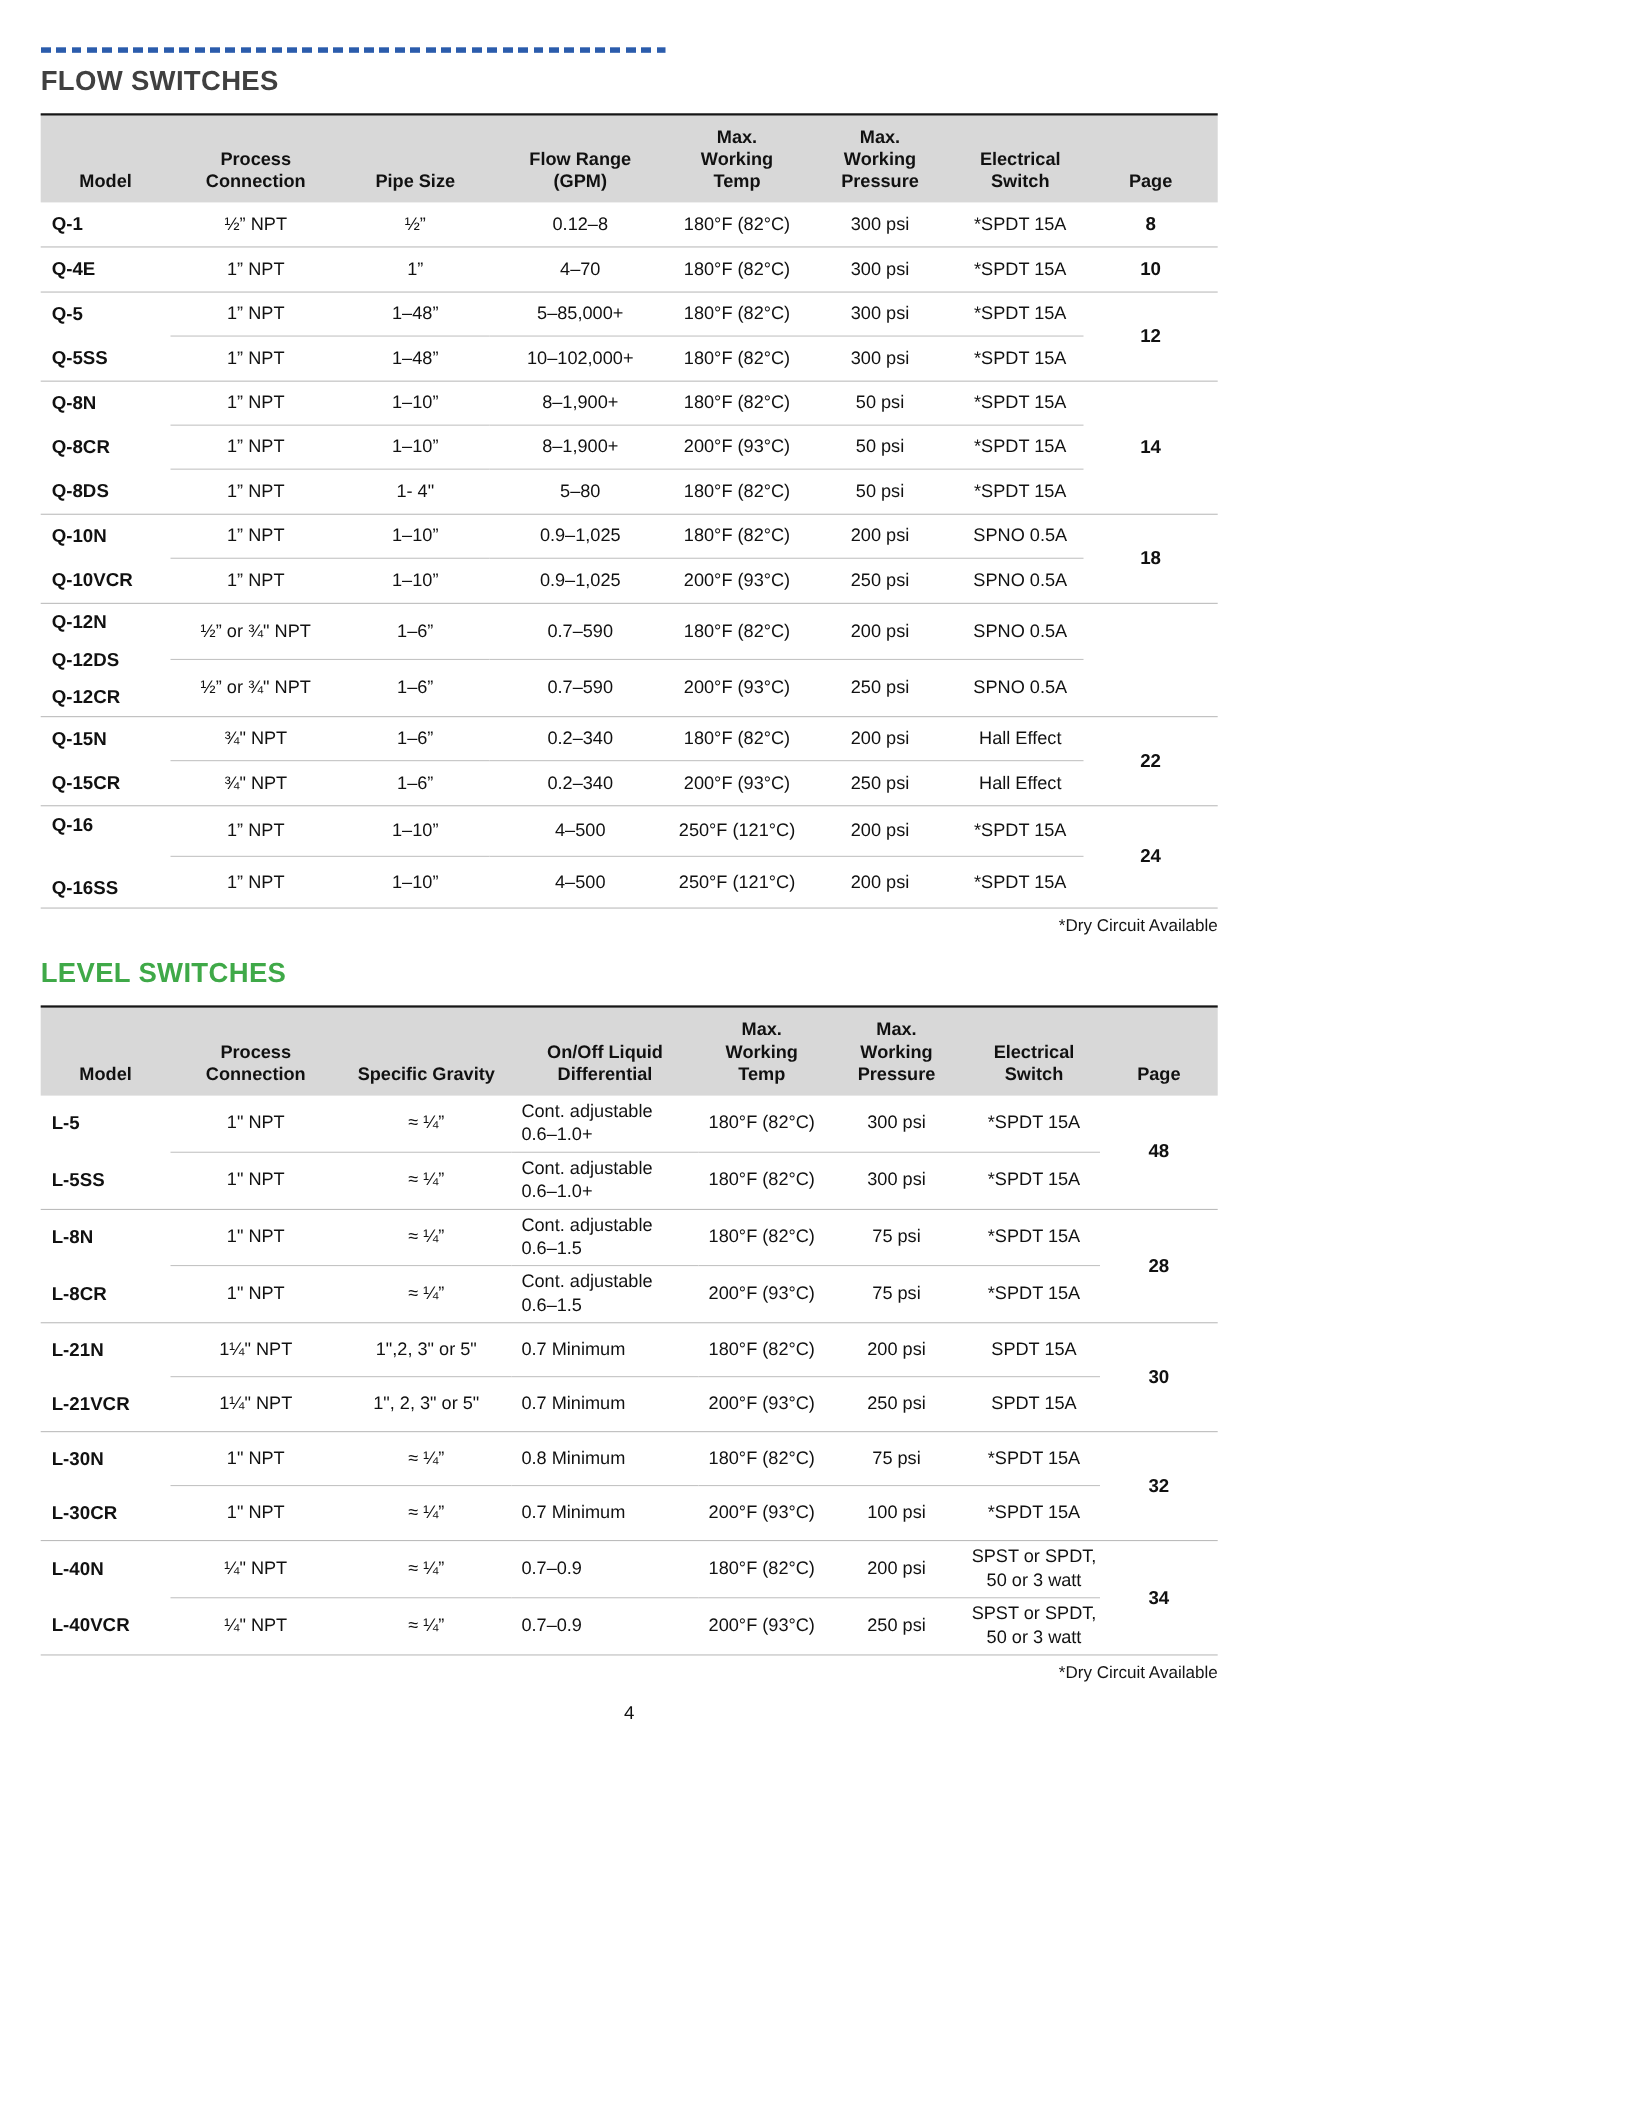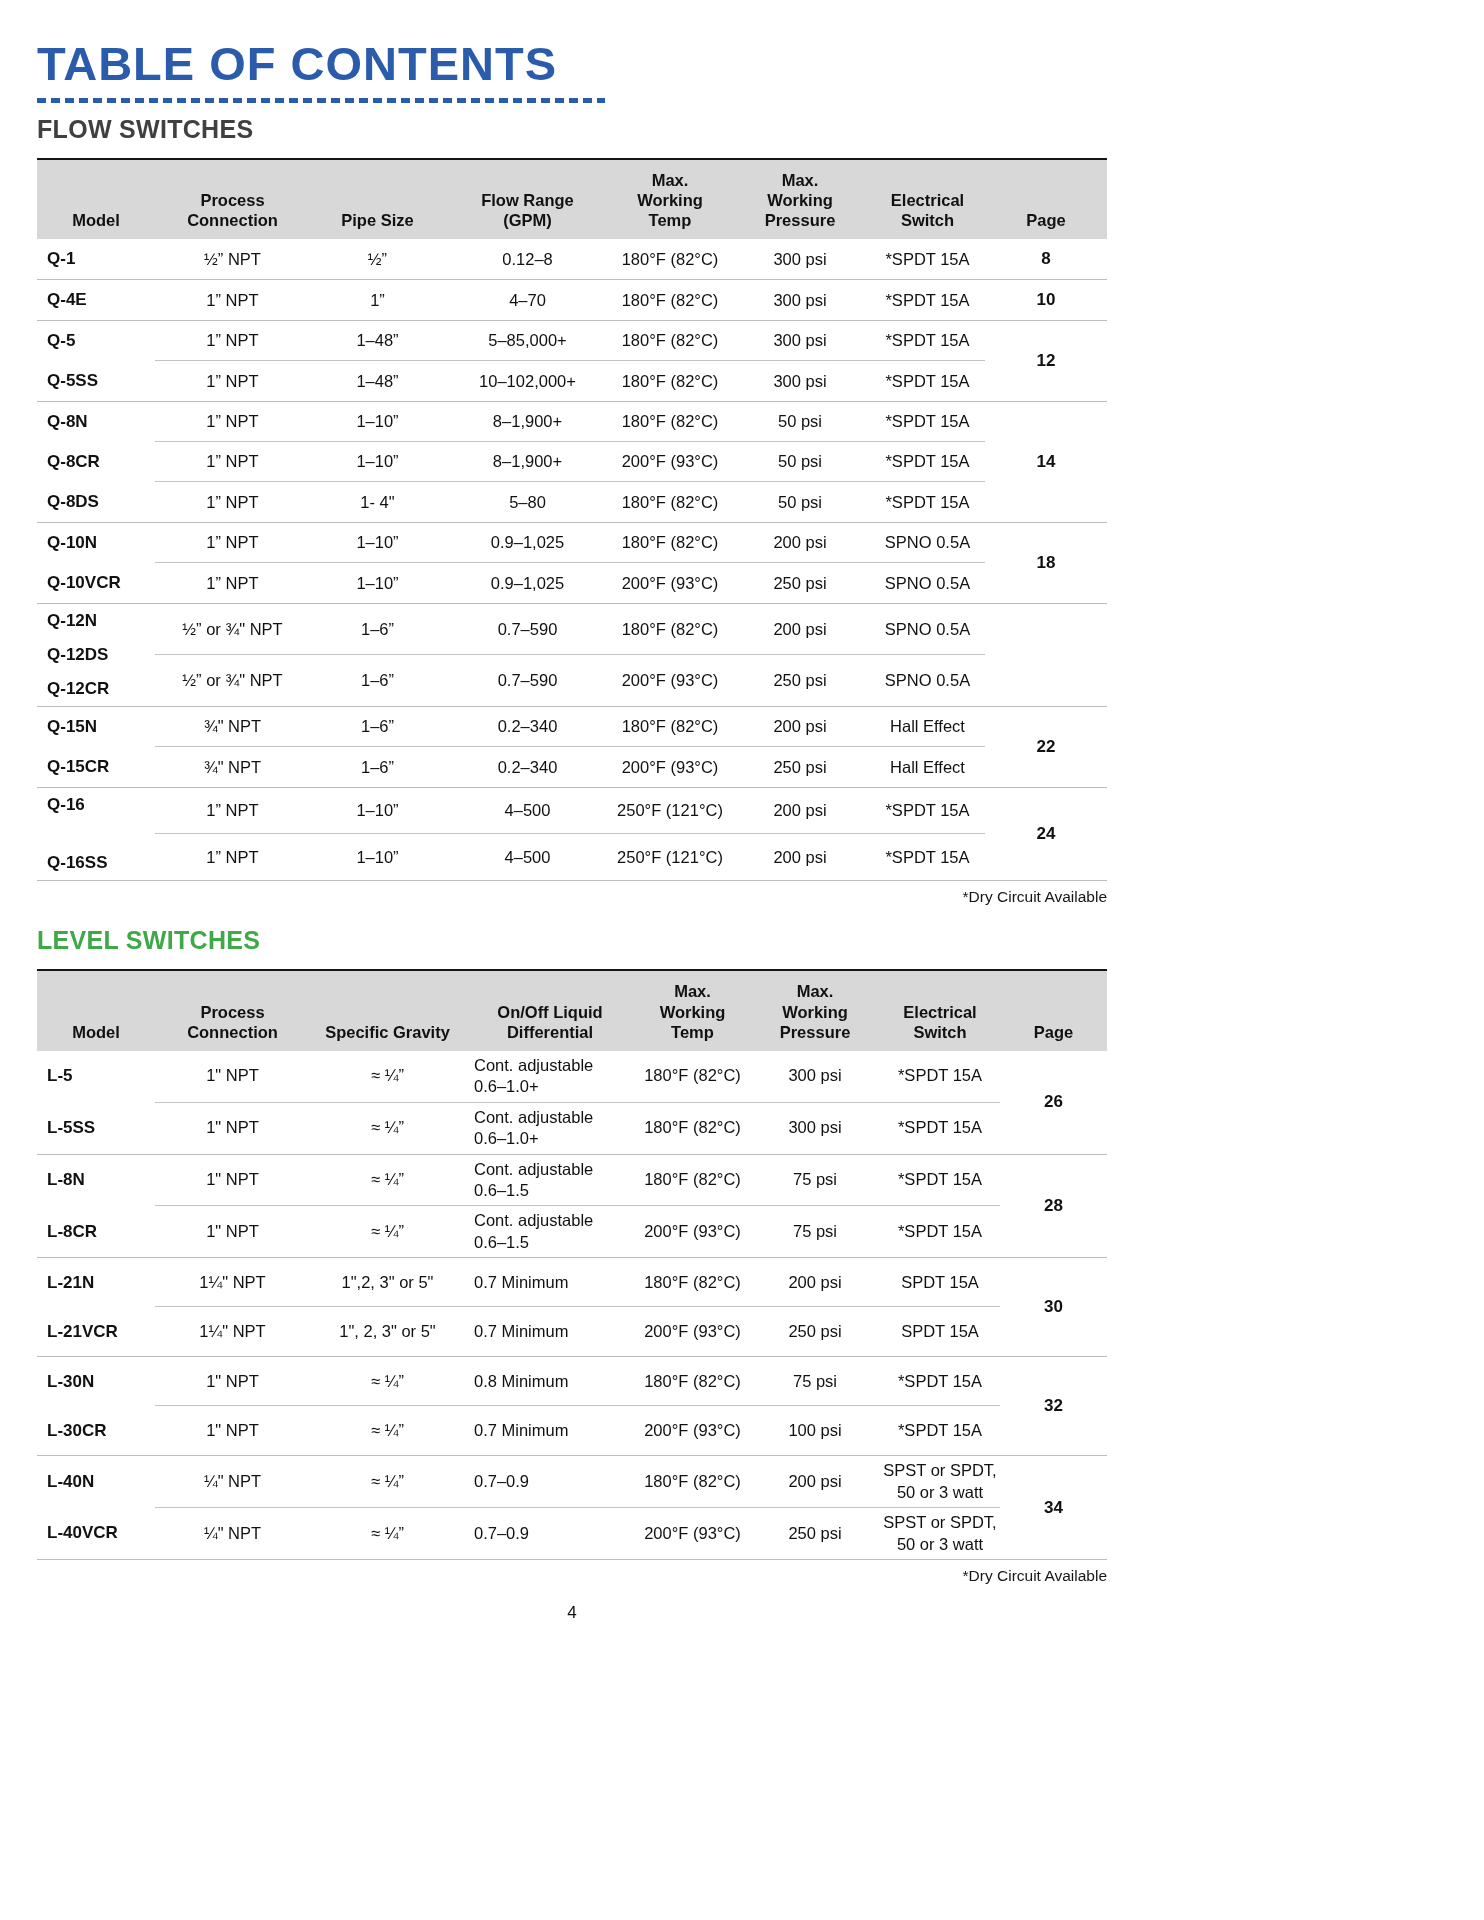--- a/index.html
+++ b/index.html
@@ -59,21 +59,20 @@
 
   .footnote { width:1070px; text-align:right; font-size:15.5px; padding-top:7px; color:#151515; }
   .pagenum { width:1070px; text-align:center; font-size:17px; margin-top:18px; }
 </style>
 </head>
 <body>
 
 <div class="page">
   <div class="content">
 
-    <h1 class="doc-title">TABLE OF CONTENTS</h1>
     <div class="dash-rule"></div>
 
     <section>
       <h2 class="section-heading blue">FLOW SWITCHES</h2>
       <div class="toc-table">
           <div class="grid thead flow-grid">
             <div class="th">Model</div>
             <div class="th">Process
 Connection</div>
             <div class="th">Pipe Size</div>
@@ -270,21 +269,21 @@
             <div class="cell rule" style="grid-area: 1 / 5;">180°F (82°C)</div>
             <div class="cell rule" style="grid-area: 1 / 6;">300 psi</div>
             <div class="cell rule" style="grid-area: 1 / 7;">*SPDT 15A</div>
             <div class="cell" style="grid-area: 2 / 2;">1" NPT</div>
             <div class="cell" style="grid-area: 2 / 3;">≈  ¼”</div>
             <div class="cell left" style="grid-area: 2 / 4;">Cont. adjustable
 0.6–1.0+</div>
             <div class="cell" style="grid-area: 2 / 5;">180°F (82°C)</div>
             <div class="cell" style="grid-area: 2 / 6;">300 psi</div>
             <div class="cell" style="grid-area: 2 / 7;">*SPDT 15A</div>
-            <div class="page-cell" style="grid-row: 1 / span 2;">26</div>
+            <div class="page-cell" style="grid-row: 1 / span 2;">48</div>
           </div>
           <div class="grid group level-grid">
             <div class="model-cell" style="grid-row: 1 / span 2;">
               <div class="model-name">L-8N</div>
               <div class="model-name">L-8CR</div>
             </div>
             <div class="cell rule" style="grid-area: 1 / 2;">1" NPT</div>
             <div class="cell rule" style="grid-area: 1 / 3;">≈  ¼”</div>
             <div class="cell left rule" style="grid-area: 1 / 4;">Cont. adjustable
 0.6–1.5</div>

